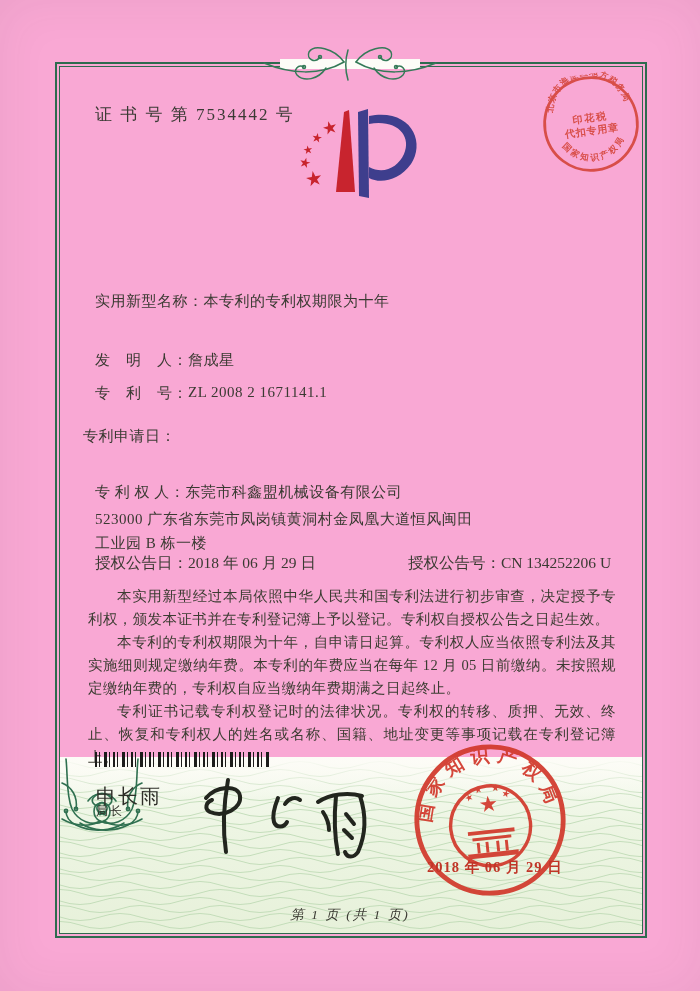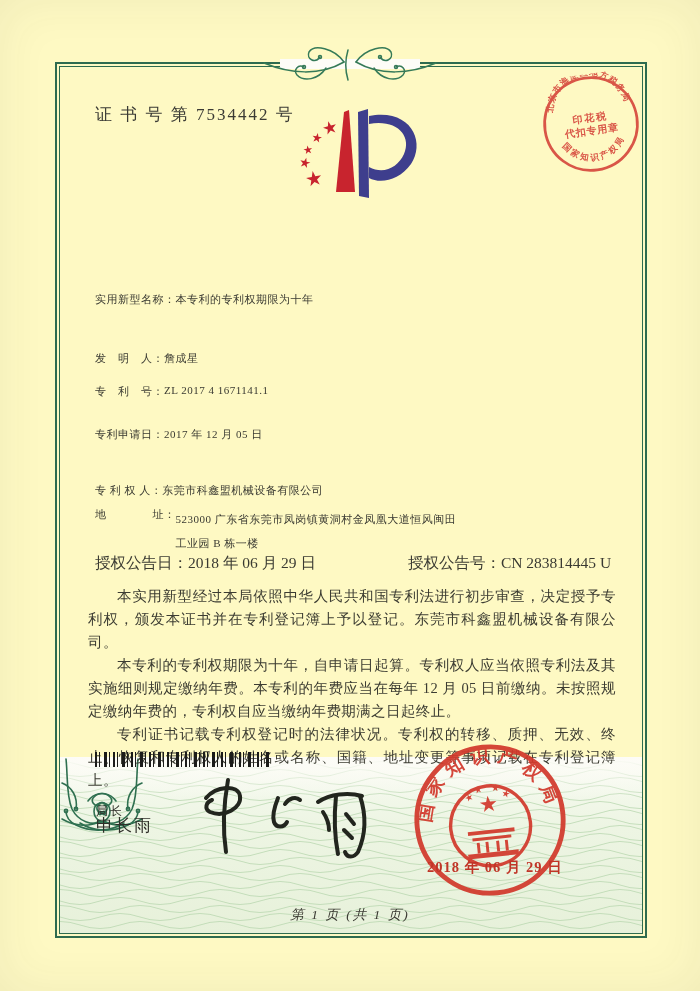--- a/index.html
+++ b/index.html
@@ -1,18 +1,18 @@
 <!DOCTYPE html>
 <html><head>
 <meta charset="utf-8">
 <style>
   html,body{margin:0;padding:0;background:#e9e7e2;}
   .photo{
     position:relative;width:700px;height:991px;margin:0 auto;
-    background:#fef9c3;
+    background:#f9a8d4;
     box-shadow:inset 0 0 50px rgba(60,60,55,.07);
     font-family:"Liberation Serif", serif;
     color:#35352f;overflow:hidden;
   }
   .frame{
     position:absolute;left:55px;top:62px;width:588px;height:872px;
     border:2px solid #2e6b4f;
   }
   .frame-inner{
     position:absolute;inset:2px;border:1px solid #2e6b4f;pointer-events:none;z-index:5;
@@ -28,39 +28,39 @@
   .corner-orn{position:absolute;bottom:0;z-index:2;}
   .corner-orn.left{left:-2px;}
   .corner-orn.right{right:-2px;transform:scaleX(-1);}
   .top-orn{position:absolute;left:50%;top:42px;transform:translateX(-50%);z-index:6;}
   .cert-no{position:absolute;left:95px;top:103px;font-size:17px;letter-spacing:2px;color:#3a3a34;z-index:3;}
   .logo{position:absolute;left:283px;top:106px;z-index:3;}
   .title{
     position:absolute;left:0;top:203px;width:100%;text-align:center;
     font-size:42px;letter-spacing:11px;color:#32322c;font-weight:600;z-index:3;
   }
-  .frow{position:absolute;display:flex;font-size:11px;color:#3a3a32;letter-spacing:.5px;white-space:nowrap;}
+  .frow{position:absolute;display:flex;font-size:15px;color:#3a3a32;letter-spacing:.5px;white-space:nowrap;}
   .frow .lab{flex:none;}
   .grant-row{position:absolute;left:95px;top:553px;width:520px;display:flex;font-size:15.5px;color:#3a3a32;z-index:3;}
   .grant-row .right{margin-left:92px;}
   .body-text{
     position:absolute;left:88px;top:585px;width:528px;z-index:3;
     font-size:14.5px;line-height:23px;color:#3c3c32;text-align:justify;letter-spacing:.4px;
   }
   .body-text p{margin:0;text-indent:2em;}
   .barcode{
     position:absolute;left:95px;top:752px;width:176px;height:15px;z-index:3;
     background-image:repeating-linear-gradient(90deg,
       #1c1c1a 0 2px, rgba(0,0,0,0) 2px 4px,
       #1c1c1a 4px 5px, rgba(0,0,0,0) 5px 9px,
       #1c1c1a 9px 12px, rgba(0,0,0,0) 12px 14px,
       #1c1c1a 14px 15px, rgba(0,0,0,0) 15px 18px);
   }
   .director{position:absolute;left:96px;top:803px;font-size:12px;color:#2e2e28;z-index:3;letter-spacing:2px;}
-  .director-name{position:absolute;left:96px;top:814px;font-size:17px;color:#2e2e28;z-index:3;letter-spacing:2px;}
+  .director-name{position:absolute;left:96px;top:783px;font-size:20px;color:#2e2e28;z-index:3;letter-spacing:2px;}
   .sig{position:absolute;left:190px;top:768px;z-index:4;}
   .office-seal{position:absolute;left:412px;top:742px;z-index:4;opacity:.93;transform:rotate(-6deg);}
   .seal-date{
     position:absolute;left:427px;top:858px;z-index:4;font-size:14.5px;font-weight:bold;
     color:#c03527;letter-spacing:1px;white-space:nowrap;
   }
   .tax-seal{position:absolute;left:541px;top:74px;z-index:4;opacity:.9;transform:rotate(-8deg);}
   .footer{
     position:absolute;left:0;top:906px;width:100%;text-align:center;z-index:3;
     font-size:13.5px;color:#3a3a32;letter-spacing:2px;font-style:italic;
@@ -178,48 +178,46 @@
   <div class="frow" style="left:95px;top:292px;">
     <span class="lab">实用新型名称：</span>
     <span class="val">本专利的专利权期限为十年</span>
   </div>
   <div class="frow" style="left:95px;top:340px;margin-top:11px;">
     <span class="lab">发　明　人：</span>
     <span class="val">詹成星</span>
   </div>
   <div class="frow" style="left:95px;top:384px;">
     <span class="lab">专　利　号：</span>
-    <span class="val">ZL 2017 4 1671141.1</span>
-  </div>
-  <div class="frow" style="left:95px;top:427px;">
+    <span class="val">ZL 2008 2 1671141.1</span>
+  </div>
+  <div class="frow" style="left:83px;top:427px;">
     <span class="lab">专利申请日：</span>
-    <span class="val">2017 年 12 月 05 日</span>
   </div>
   <div class="frow" style="left:95px;top:483px;">
     <span class="lab">专 利 权 人：</span>
     <span class="val">东莞市科鑫盟机械设备有限公司</span>
   </div>
   <div class="frow" style="left:95px;top:507px;white-space:normal;">
-    <span class="lab">地　　　　址：</span>
     <span class="val" style="display:inline-block;max-width:430px;line-height:24px;">
       <span style="display:block;">523000 广东省东莞市凤岗镇黄洞村金凤凰大道恒风闽田</span>
       <span style="display:block;">工业园 B 栋一楼</span>
     </span>
   </div>
   <div class="grant-row">
     <span>
       <span>授权公告日：</span><span>2018 年 06 月 29 日</span>
     </span>
     <span class="right">
-      <span>授权公告号：</span><span>CN 283814445 U</span>
+      <span>授权公告号：</span><span>CN 134252206 U</span>
     </span>
   </div>
 
   <div class="body-text">
-    <p>本实用新型经过本局依照中华人民共和国专利法进行初步审查，决定授予专利权，颁发本证书并在专利登记簿上予以登记。东莞市科鑫盟机械设备有限公司。</p>
+    <p>本实用新型经过本局依照中华人民共和国专利法进行初步审查，决定授予专利权，颁发本证书并在专利登记簿上予以登记。专利权自授权公告之日起生效。</p>
     <p>本专利的专利权期限为十年，自申请日起算。专利权人应当依照专利法及其实施细则规定缴纳年费。本专利的年费应当在每年 12 月 05 日前缴纳。未按照规定缴纳年费的，专利权自应当缴纳年费期满之日起终止。</p>
     <p>专利证书记载专利权登记时的法律状况。专利权的转移、质押、无效、终止、恢复和专利权人的姓名或名称、国籍、地址变更等事项记载在专利登记簿上。</p>
   </div>
 
   <div class="barcode"></div>
 
   <div class="director">局长</div>
   <div class="director-name">申长雨</div>
 
   <svg class="sig" width="185" height="95" viewBox="0 0 185 95">

